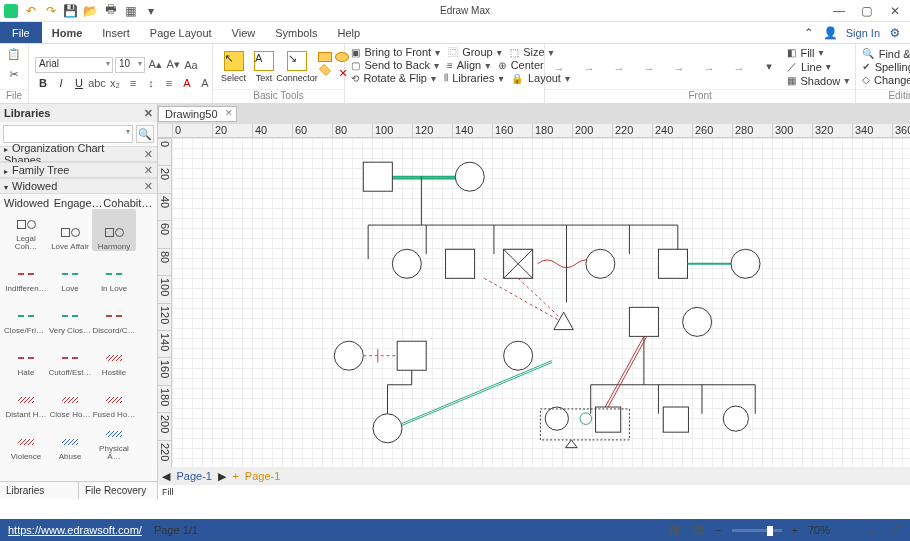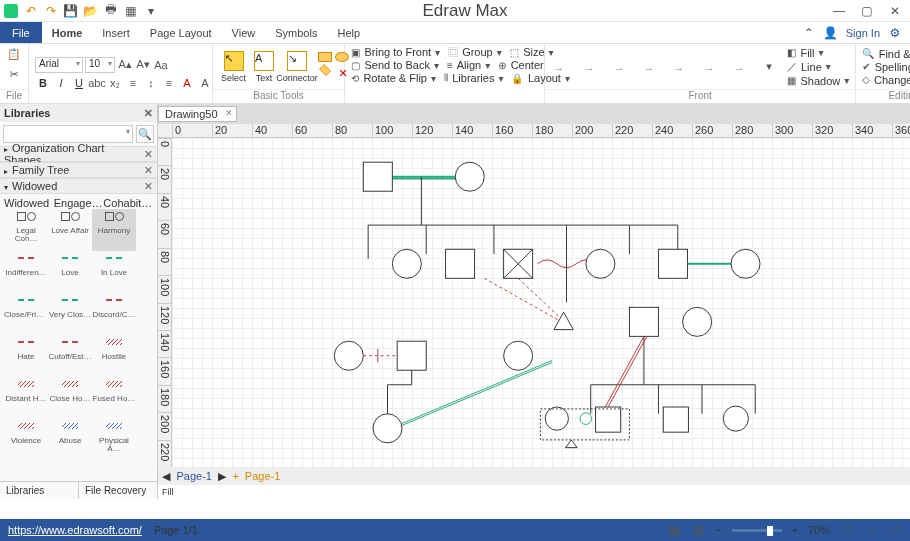--- a/index.html
+++ b/index.html
@@ -1,21 +1,21 @@
 <!DOCTYPE html>
 <html><head>
 <meta charset="utf-8">
 <style>
 * { margin:0; padding:0; box-sizing:border-box; font-family:"Segoe UI",Arial,sans-serif; font-size:11px; color:#333; }
 body { width:910px; height:541px; background:#fff; overflow:hidden; position:relative; }
 .titlebar { height:22px; background:#fff; display:flex; align-items:center; border-bottom:1px solid #e5e5e5; }
 .qat { display:flex; align-items:center; gap:6px; padding:0 4px; }
 .qat .logo { width:14px; height:14px; background:#2c7; border-radius:2px; }
 .ic { width:14px; height:14px; display:inline-flex; align-items:center; justify-content:center; font-size:12px; color:#555; }
-.titlebar .title { position:absolute; left:50%; transform:translateX(-50%); font-size:17px; color:#444;padding-left:20px; }
+.titlebar .title { position:absolute; left:50%; transform:translateX(-50%); font-size:10px; color:#444;padding-left:20px; }
 .titlebar .wincontrols { display:flex; align-items:center; gap:14px; padding-right:8px; }
 .menubar { height:22px; display:flex; align-items:stretch; border-bottom:1px solid #ddd; }
 .menubar .file { background:#2b579a; color:#fff; padding:0 12px; display:flex; align-items:center; }
 .menubar .tab { padding:0 10px; display:flex; align-items:center; color:#444; }
 .menubar .tab.active { font-weight:600; }
 .menubar .right { margin-left:auto; display:flex; align-items:center; gap:8px; padding-right:8px; }
 .signin { color:#2b579a; }
 .ribbon { height:60px; border-bottom:1px solid #ddd; display:flex; }
 .rgroup { border-right:1px solid #e5e5e5; display:flex; flex-direction:column; }
 .rg-body { flex:1; display:flex; align-items:center; padding:2px 6px; gap:4px; }
@@ -43,21 +43,21 @@
 .closex { font-size:11px; color:#666; }
 .searchrow { display:flex; padding:3px; gap:3px; }
 .searchbox { flex:1; border:1px solid #ccc; height:18px; }
 .searchbtn { width:18px; height:18px; border:1px solid #ccc; display:flex; align-items:center; justify-content:center; }
 .libhdr { height:16px; display:flex; align-items:center; padding:0 4px; background:#eee; border-top:1px solid #ddd; border-bottom:1px solid #ddd; font-size:10px; justify-content:space-between; }
 .libhdr .tri { font-size:8px; margin-right:4px; }
 .libbody { padding:3px 4px; overflow:hidden; }
 .catrow { display:flex; font-size:9px; color:#666; }
 .catrow span { flex:1; text-align:left; overflow:hidden; text-overflow:ellipsis; }
 .shgrid { display:flex; flex-wrap:wrap; }
-.shcell { width:44px; height:42px; display:flex; flex-direction:column; align-items:center; justify-content:flex-start; gap:4px; border-radius:2px; }
+.shcell { width:44px; height:42px; display:flex; flex-direction:column; align-items:center; justify-content:flex-end; gap:4px; border-radius:2px; }
 .shcell.sel { background:#d8d8d8; }
 .shcell .shic { height:14px; display:flex; align-items:center; justify-content:center; gap:1px; }
 .shcell .shlbl { font-size:8px; color:#555; text-align:center; line-height:1; overflow:hidden; text-overflow:ellipsis; max-width:44px; }
 .sq { width:9px; height:9px; border:1px solid #555; }
 .ci { width:9px; height:9px; border:1px solid #555; border-radius:50%; }
 .dash { width:16px; border-top:2px dashed #b44; }
 .dashg { width:16px; border-top:2px dashed #2a7; }
 .zig { width:16px; height:6px; background:linear-gradient(135deg,transparent 40%,#b33 40%,#b33 60%,transparent 60%); background-size:4px 4px; }
 .zigb { width:16px; height:6px; background:linear-gradient(135deg,transparent 40%,#36c 40%,#36c 60%,transparent 60%); background-size:4px 4px; }
 .leftfoot { display:flex; border-top:1px solid #ccc; }
@@ -130,21 +130,21 @@
     <div class="rg-body" style="flex-direction:column;gap:4px">
       <span class="smic">📋</span>
       <span class="smic">✂</span>
     </div>
     <div class="rg-label">File</div>
   </div>
   <div class="rgroup" style="width:184px">
     <div class="rg-body">
       <div class="fontbox">
         <div class="fontrow">
-          <div class="combo" style="width:48px">Arial</div>
+          <div class="combo" style="width:78px">Arial</div>
           <div class="combo" style="width:30px">10</div>
           <span class="smic">A▴</span>
           <span class="smic">A▾</span>
           <span class="smic">Aa</span>
         </div>
         <div class="fontrow">
           <span class="smic">
               <b>B</b>
             </span>
           <span class="smic">

